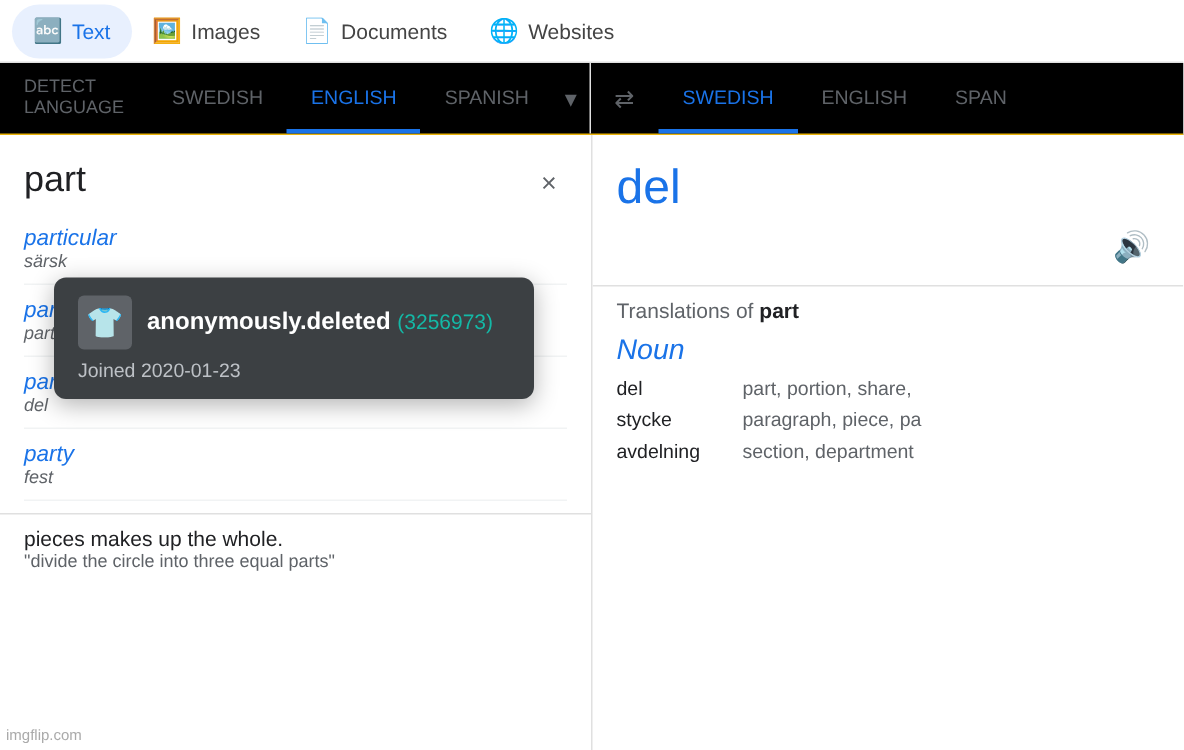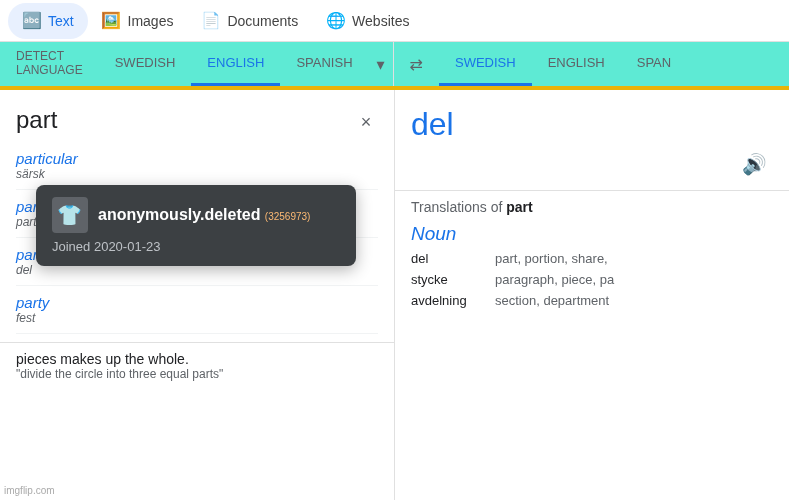--- a/index.html
+++ b/index.html
@@ -29,23 +29,23 @@
       background: #e8f0fe;
       color: #1a73e8;
       font-weight: 500;
     }
     .nav-tab-icon { font-size: 16px; }
 
     
     .lang-bar {
       display: flex;
       align-items: center;
-      border-bottom: 4px solid #eab308;
+      border-bottom: 1px solid #eab308;
       height: 48px;
-      background: #5eead4;
+      background: #000000;
     }
     .lang-bar-left {
       display: flex;
       align-items: center;
       flex: 1;
       height: 100%;
       border-right: 1px solid #e0e0e0;
     }
     .lang-btn {
       padding: 0 16px;
@@ -252,22 +252,22 @@
       align-items: center;
       justify-content: center;
       font-size: 20px;
       color: #aaa;
     }
     .user-name {
       font-size: 16px;
       font-weight: 700;
     }
     .user-id {
-      font-size: 10px;
-      color: #fdba74;
+      font-size: 14px;
+      color: #14b8a6;
     }
     .user-joined {
       font-size: 13px;
       color: #bdc1c6;
     }
 
     
     .watermark {
       position: absolute;
       bottom: 4px;

